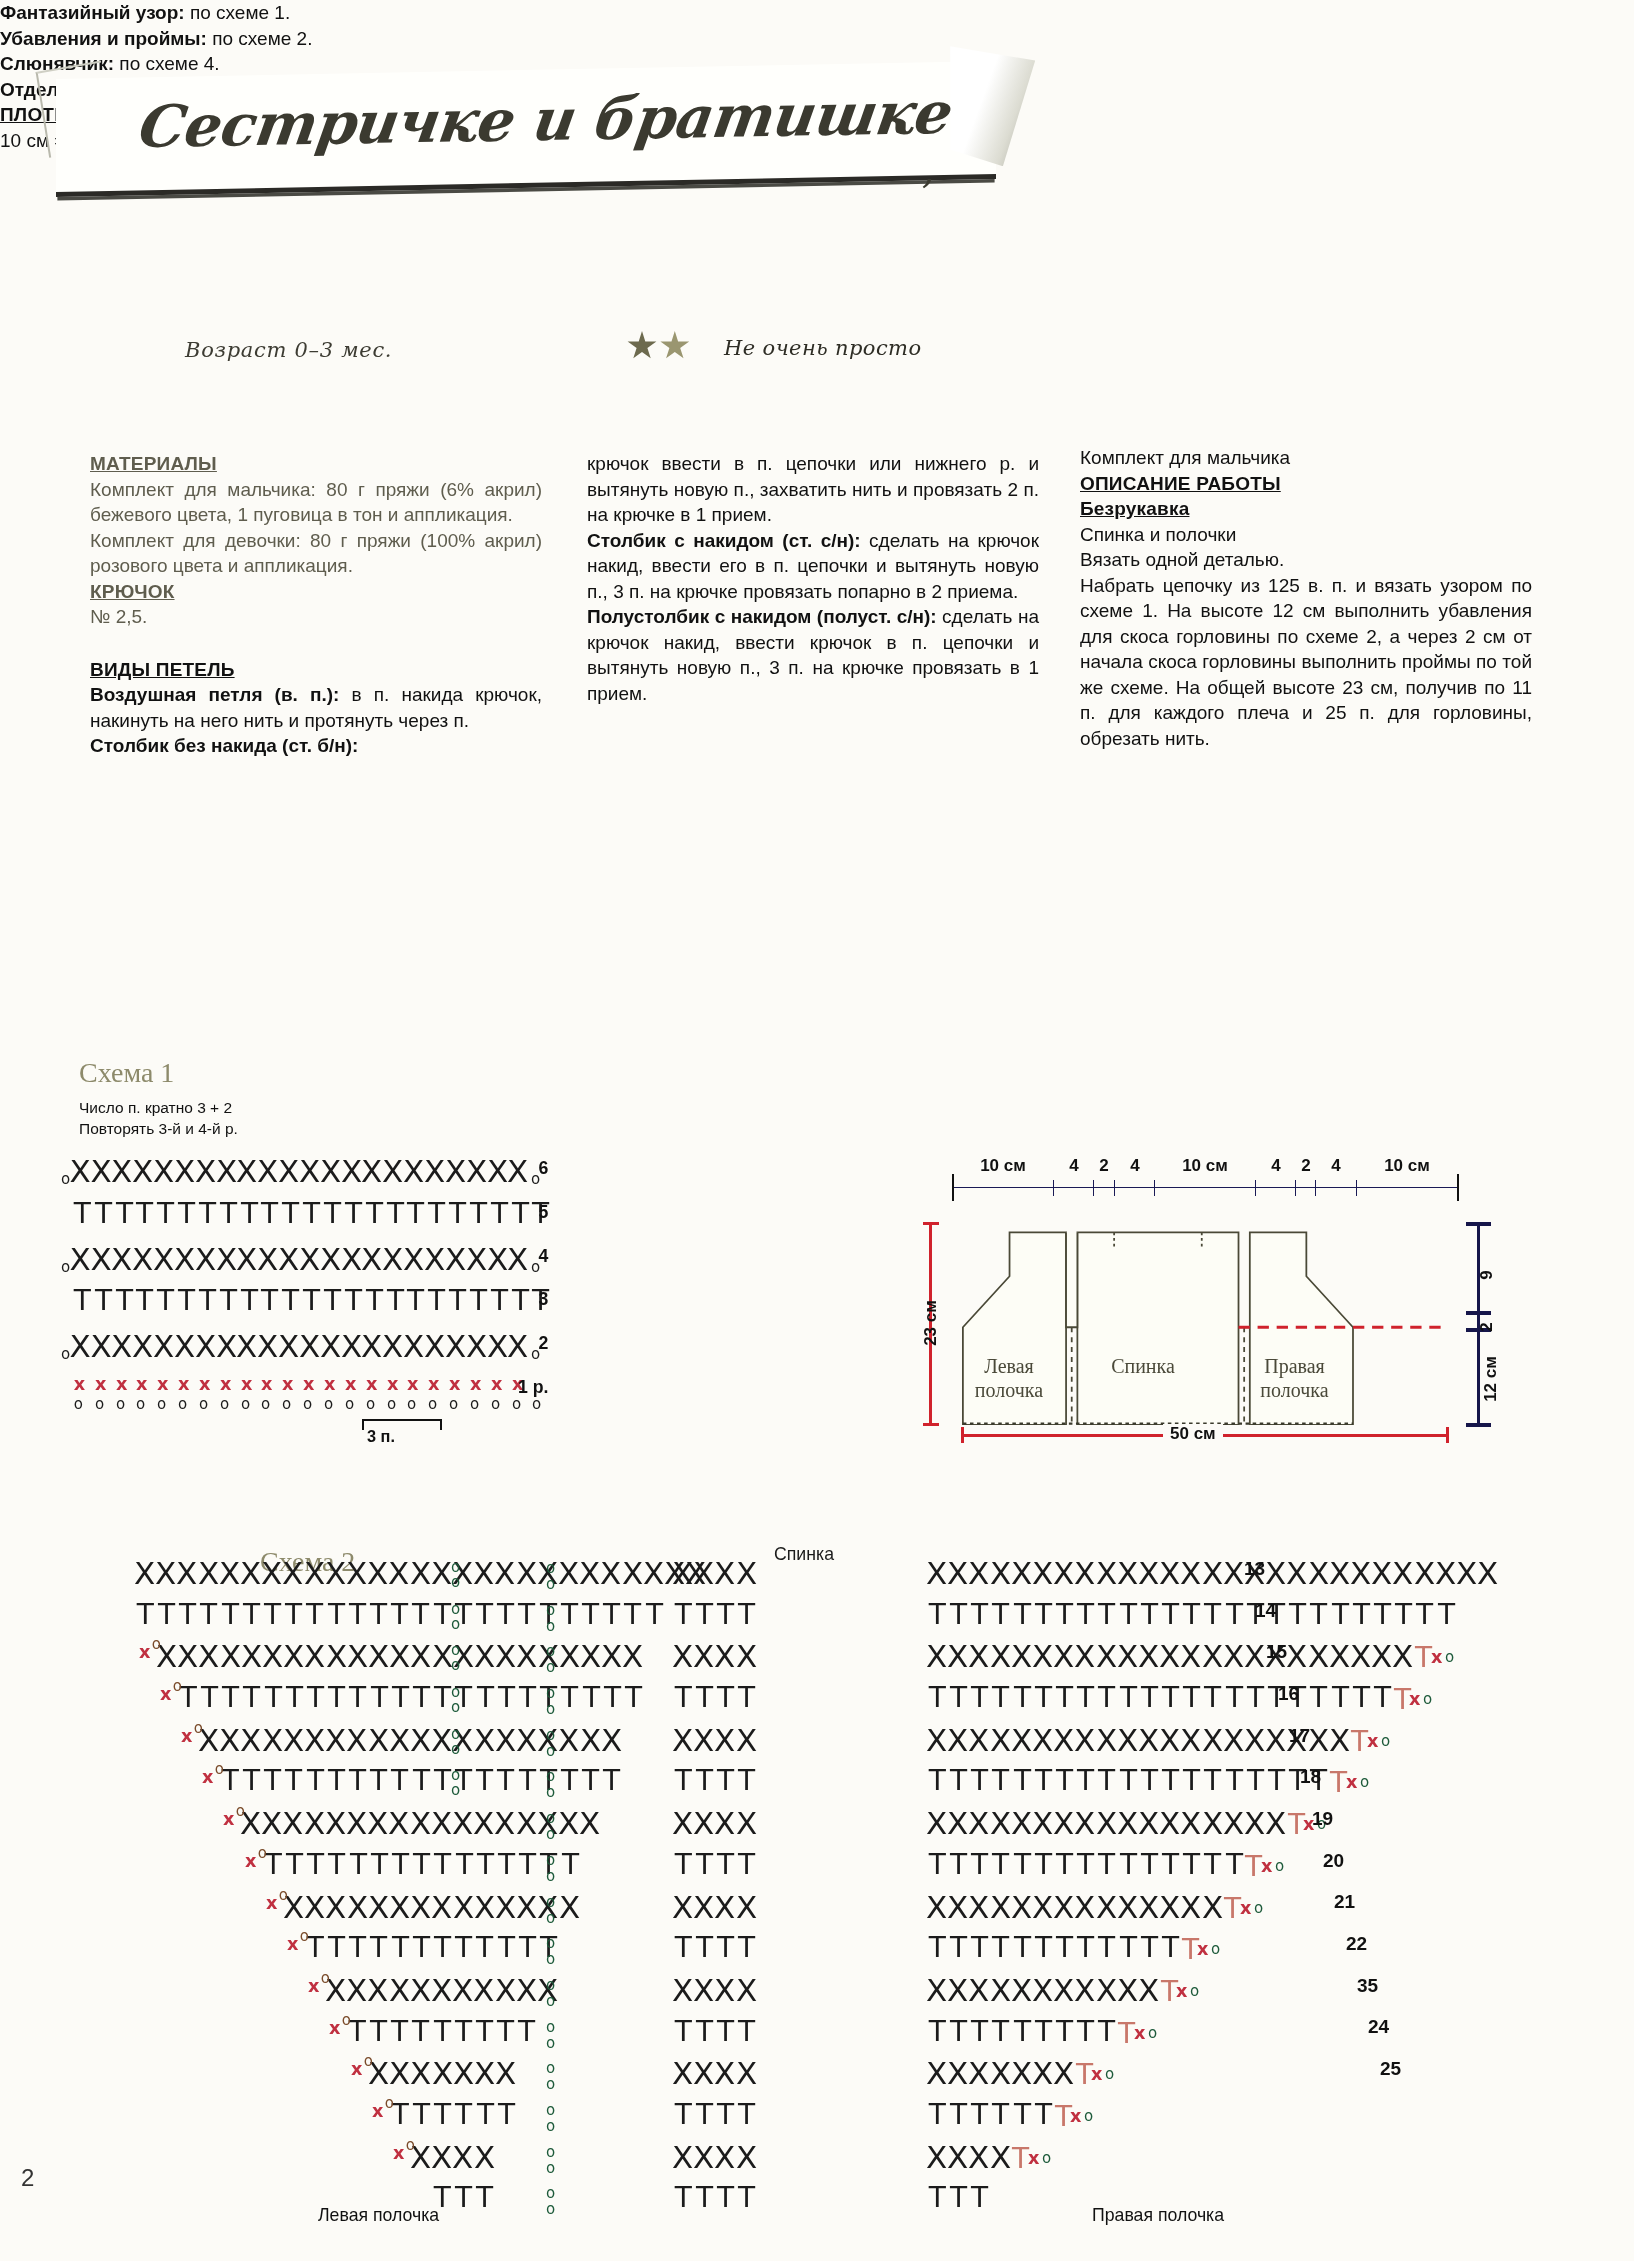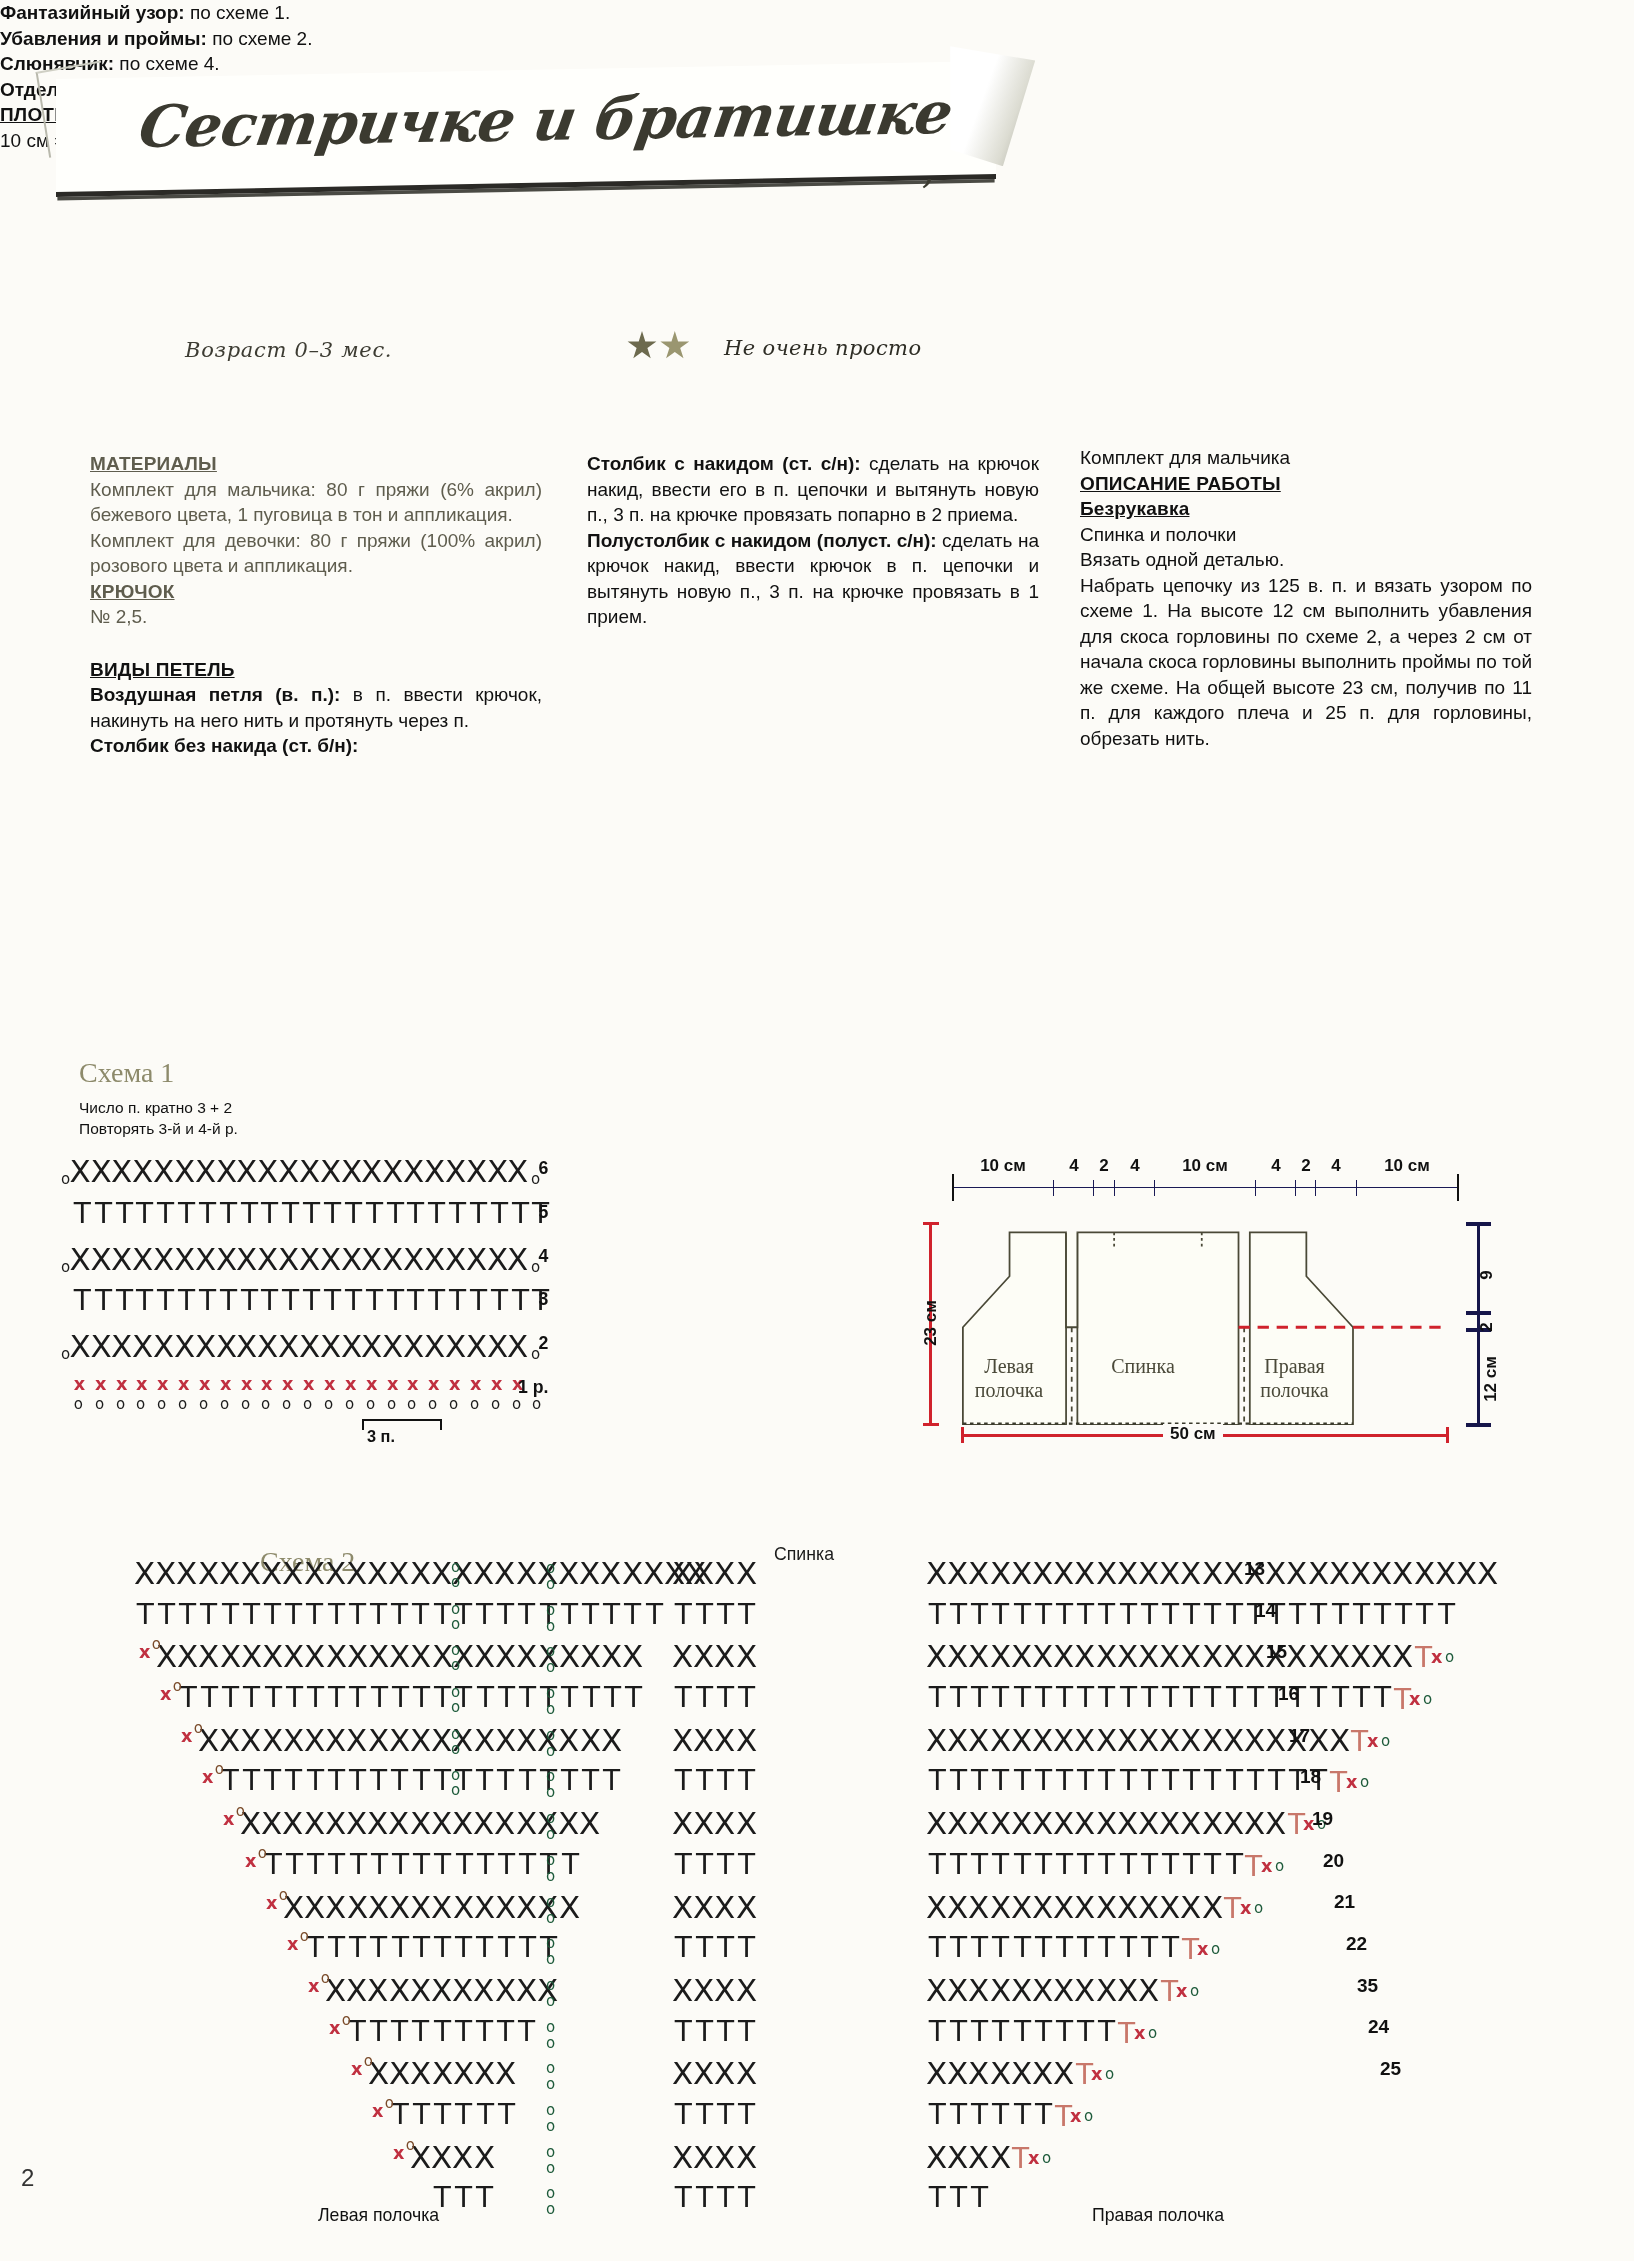--- a/index.html
+++ b/index.html
@@ -144,25 +144,26 @@
   <div class="difficulty">Не очень просто</div>
 
   <div class="col col1">
     <p class="hdr faded">МАТЕРИАЛЫ</p>
     <p class="faded">Комплект для мальчика: 80 г пряжи (6% акрил) бежевого цвета, 1 пуговица в тон и аппликация.</p>
     <p class="faded">Комплект для девочки: 80 г пряжи (100% акрил) розового цвета и аппликация.</p>
     <p class="hdr faded">КРЮЧОК</p>
     <p class="faded">№ 2,5.</p>
     <p style="height:27px">&nbsp;</p>
     <p class="hdr">ВИДЫ ПЕТЕЛЬ</p>
-    <p><span class="b">Воздушная петля (в. п.):</span><span> в п. ввести крючок, накинуть на него нить и протянуть через п.</span></p>
+    <p><span class="b">Воздушная петля (в. п.):</span><span> в п. накида крючок, накинуть на него нить и протянуть через п.</span></p>
     <p class="b">Столбик без накида (ст. б/н):</p>
   </div>
 
   <div class="col col2">
+    <p>крючок ввести в п. цепочки или нижнего р. и вытянуть новую п., захватить нить и провязать 2 п. на крючке в 1 прием.</p>
     <p><span class="b">Столбик с накидом (ст. с/н):</span><span> сделать на крючок накид, ввести его в п. цепочки и вытянуть новую п., 3 п. на крючке провязать попарно в 2 приема.</span></p>
     <p><span class="b">Полустолбик с накидом (полуст. с/н):</span><span> сделать на крючок накид, ввести крючок в п. цепочки и вытянуть новую п., 3 п. на крючке провязать в 1 прием.</span></p>
   </div>
 
   <div class="col3top">
     <p><span class="b">Фантазийный узор:</span><span> по схеме 1.</span></p>
     <p><span class="b">Убавления и проймы:</span><span> по схеме 2.</span></p>
     <p><span class="b">Слюнявчик:</span><span> по схеме 4.</span></p>
     <p><span class="b">Отделка:</span><span> по схемам 3 и 5.</span></p>
     <p class="hdr">ПЛОТНОСТЬ ВЯЗАНИЯ</p>

